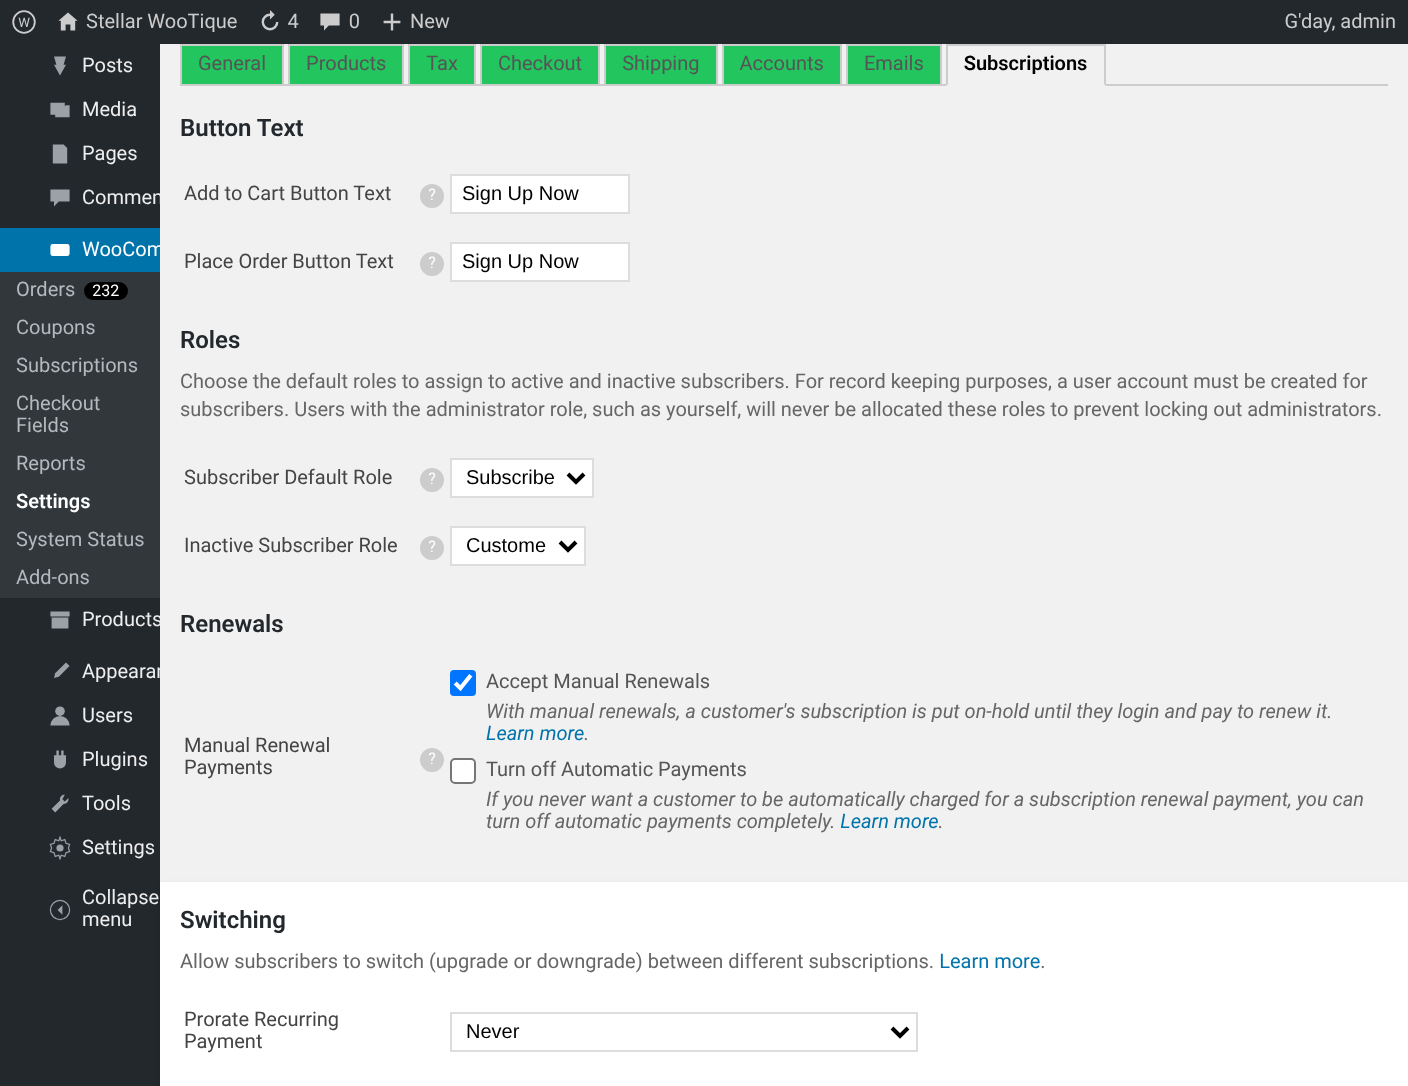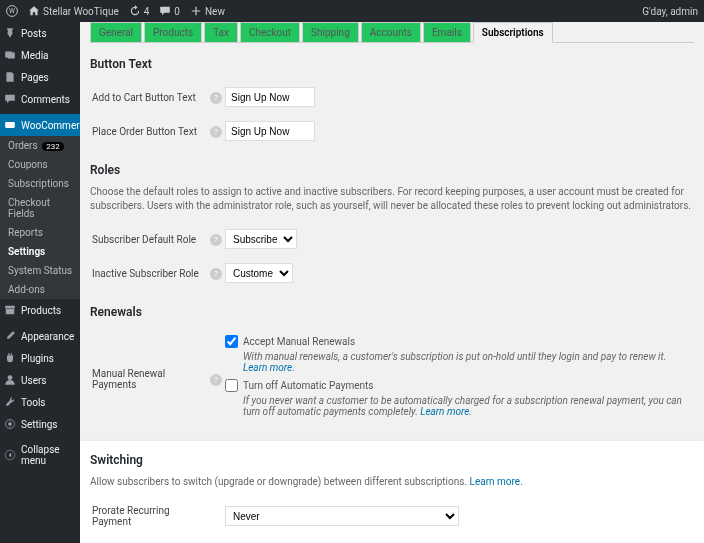--- a/index.html
+++ b/index.html
@@ -9,21 +9,21 @@
 
 .adminbar { background: #23282d; color: #ccc; height: 22px; display: flex; align-items: center; padding: 0 6px; font-size: 10px; }
 .adminbar .left { display: flex; align-items: center; gap: 10px; flex: 1; }
 .adminbar .right { }
 .adminbar .item { display: flex; align-items: center; gap: 3px; color: #ccc; }
 .adminbar .item svg, .adminbar .item .ic { width: 12px; height: 12px; fill: #ccc; }
 
 
 .wrap { display: flex; }
 .sidebar { width: 80px; background: #23282d; min-height: 543px; color: #eee; font-size: 10px; }
-.sidebar .mi { display: flex; align-items: center; gap: 5px; padding: 5px 4px; color: #eee; cursor: pointer; }
+.sidebar .mi { display: flex; align-items: center; gap: 5px; padding: 5px 24px; color: #eee; cursor: pointer; }
 .sidebar .mi.current { background: #0073aa; color: #fff; }
 .sidebar .mi .ic { width: 12px; height: 12px; display: inline-flex; align-items: center; justify-content: center; }
 .sidebar .mi svg { width: 12px; height: 12px; fill: #9ba1a7; }
 .sidebar .mi.current svg { fill: #fff; }
 .sidebar .sub { background: #32373c; }
 .sidebar .sub .si { padding: 4px 6px 4px 8px; color: #b4b9be; cursor: pointer; display: block; }
 .sidebar .sub .si.current { color: #fff; font-weight: 600; }
 .sidebar .sub .si .badge { background: #000000; color: #fff; border-radius: 7px; padding: 0 4px; font-size: 8px; margin-left: 2px; }
 .sidebar .sep { height: 4px; }
 
@@ -158,33 +158,33 @@
         <span class="ic">
           <svg viewBox="0 0 20 20">
             <path d="M15 2l3 3-9 9-4 1 1-4z"></path>
           </svg>
         </span>
         <span>Appearance</span>
       </div>
     <div class="mi">
         <span class="ic">
           <svg viewBox="0 0 20 20">
-            <path d="M7 2v4H5v6a5 5 0 0 0 10 0V6h-2V2h-2v4H9V2z"></path>
-          </svg>
-        </span>
-        <span>Plugins</span>
-      </div>
-    <div class="mi">
-        <span class="ic">
-          <svg viewBox="0 0 20 20">
             <circle cx="10" cy="6" r="4"></circle>
             <path d="M2 18a8 8 0 0 1 16 0z"></path>
           </svg>
         </span>
         <span>Users</span>
+      </div>
+    <div class="mi">
+        <span class="ic">
+          <svg viewBox="0 0 20 20">
+            <path d="M7 2v4H5v6a5 5 0 0 0 10 0V6h-2V2h-2v4H9V2z"></path>
+          </svg>
+        </span>
+        <span>Plugins</span>
       </div>
     <div class="mi">
         <span class="ic">
           <svg viewBox="0 0 20 20">
             <path d="M14 2a4 4 0 0 0-4 5L3 14l3 3 7-7a4 4 0 0 0 4-5l-3 3-2-2z"></path>
           </svg>
         </span>
         <span>Tools</span>
       </div>
     <div class="mi">

